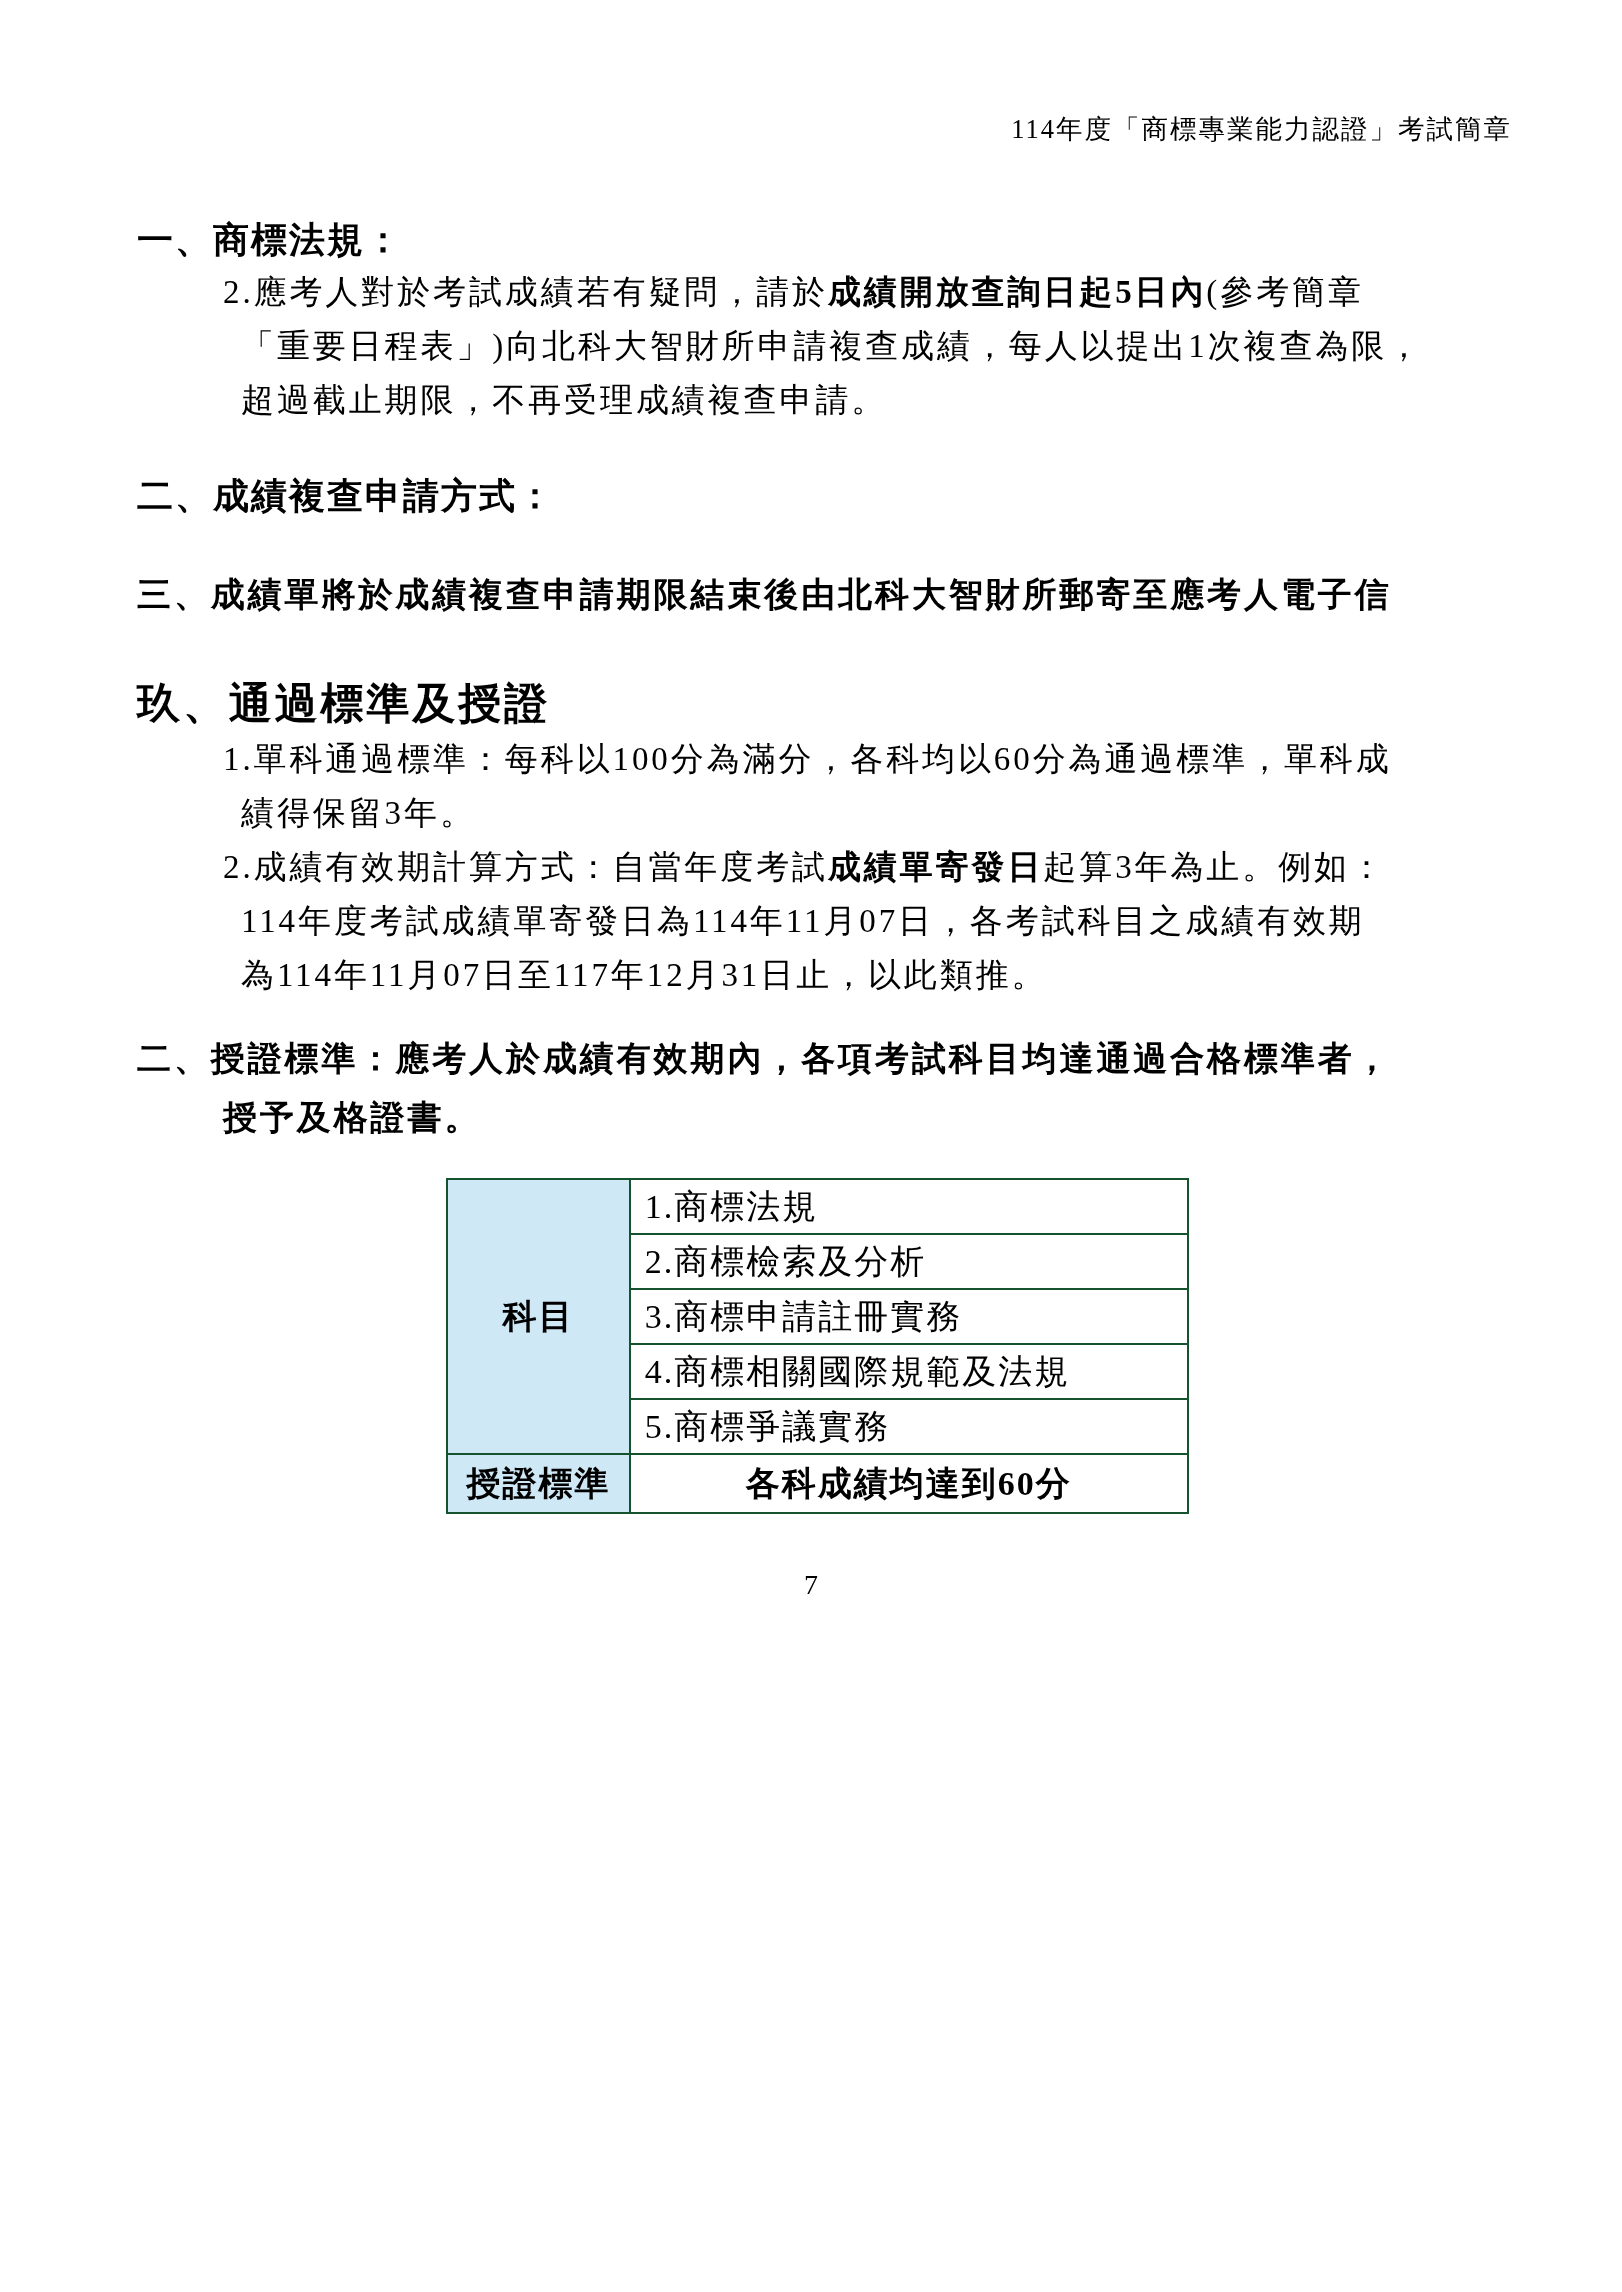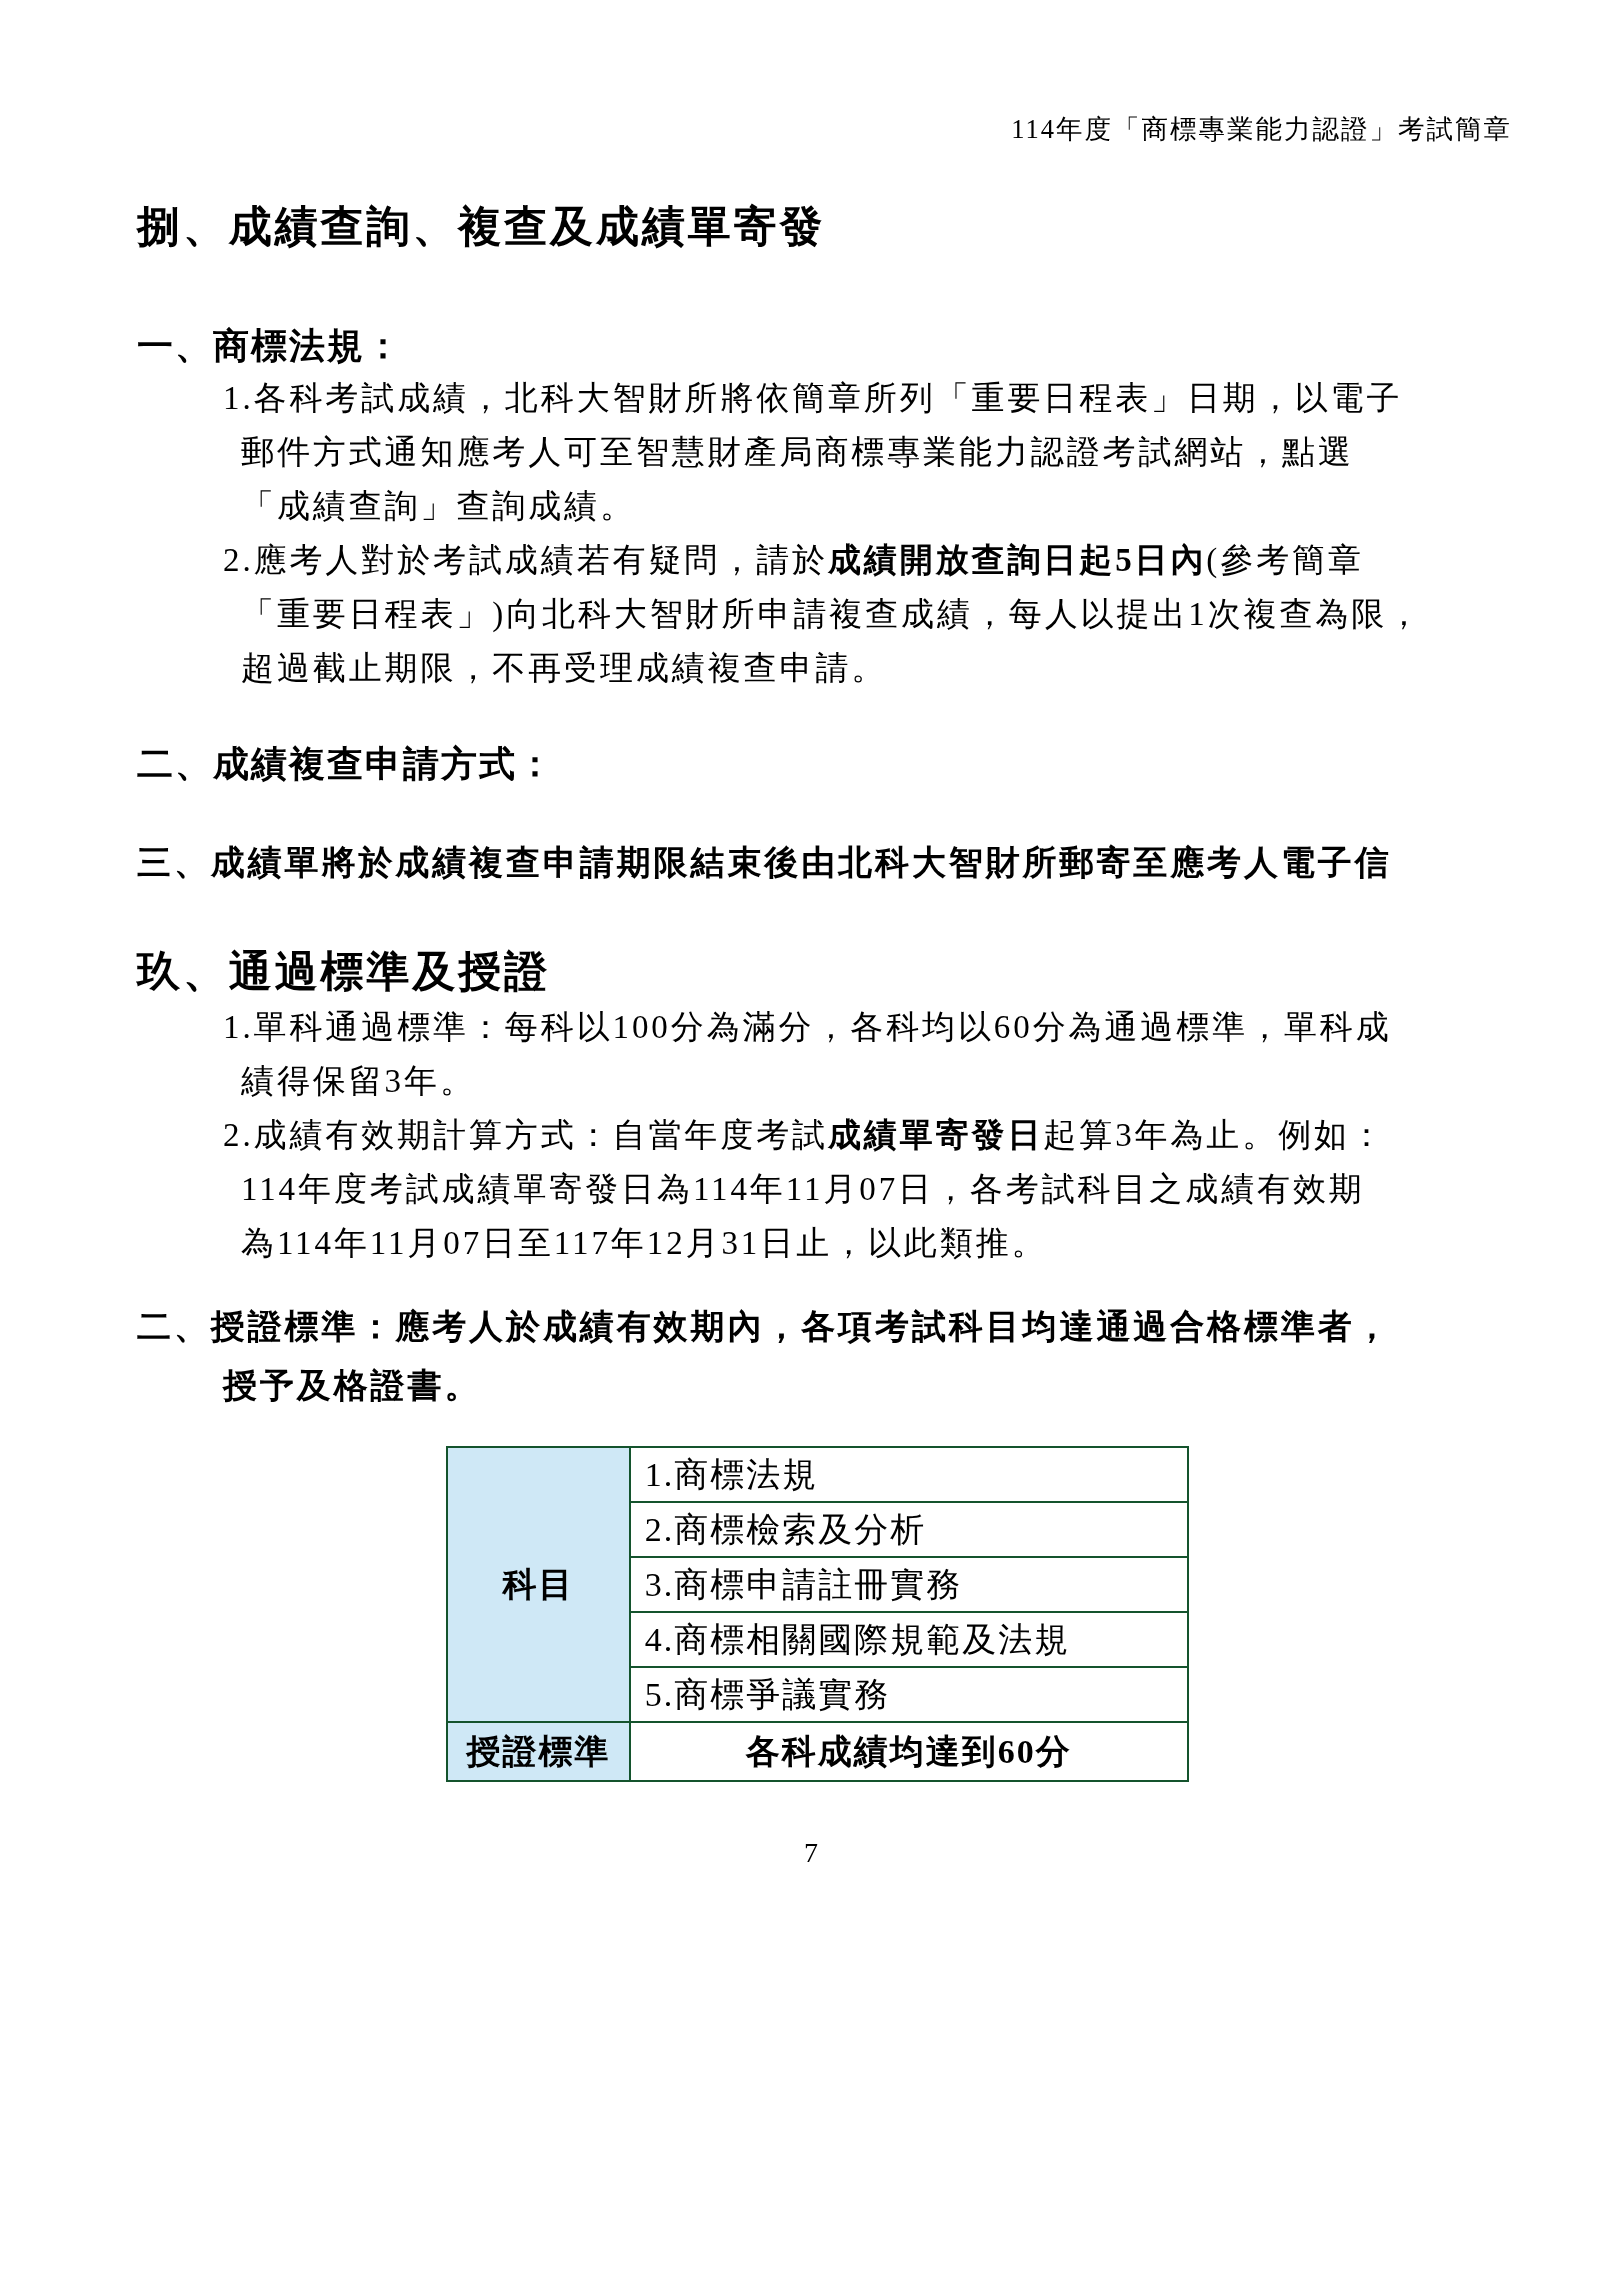--- a/index.html
+++ b/index.html
@@ -71,29 +71,23 @@
     margin-top:51px;
   }
 </style>
 </head>
 <body>
 
 <div class="page">
 
   <div class="running-header">114年度「商標專業能力認證」考試簡章</div>
 
-  <div class="h1">捌、成績查詢、複查及成績單寄發</div>
 
   <div class="h2">一、商標法規：</div>
 
-  <div>
-    <div class="ln ind-num">1.各科考試成績，北科大智財所將依簡章所列「重要日程表」日期，以電子</div>
-    <div class="ln ind-cont">郵件方式通知應考人可至智慧財產局商標專業能力認證考試網站，點選</div>
-    <div class="ln ind-cont">「成績查詢」查詢成績。</div>
-  </div>
 
   <div>
     <div class="ln ind-num"><span>2.應考人對於考試成績若有疑問，請於</span><span style="font-weight: bold;">成績開放查詢日起5日內</span><span>(參考簡章</span></div>
     <div class="ln ind-cont">「重要日程表」)向北科大智財所申請複查成績，每人以提出1次複查為限，</div>
     <div class="ln ind-cont">超過截止期限，不再受理成績複查申請。</div>
   </div>
 
   <div class="h2 tight">二、成績複查申請方式：</div>
 
 

